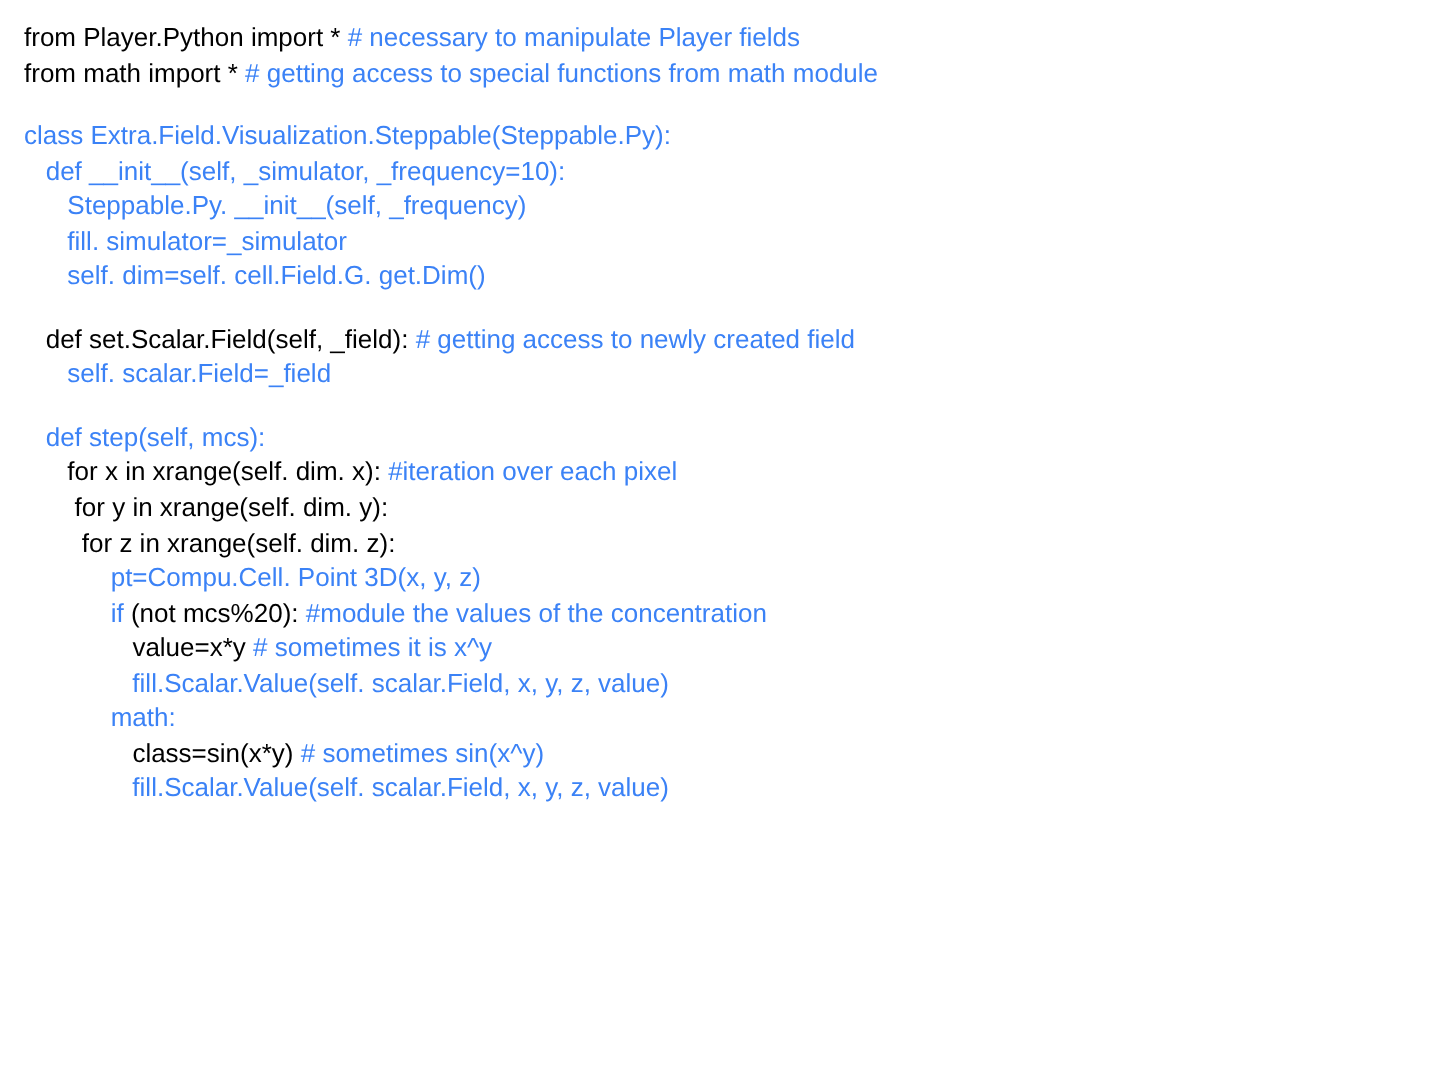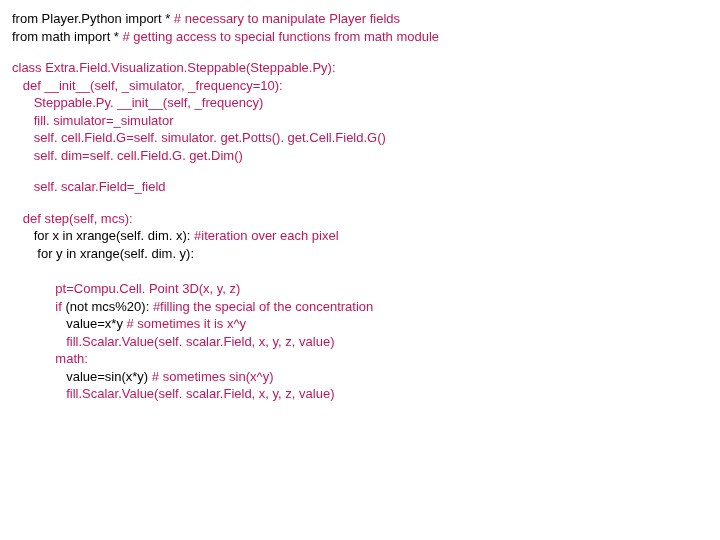--- a/index.html
+++ b/index.html
@@ -9,49 +9,49 @@
     height: 540px;
     box-sizing: border-box;
     font-family: Arial, Helvetica, sans-serif;
     font-size: 13px;
     line-height: 1.35;
     color: #000;
     background: #fff;
   }
   .block { margin-bottom: 14px; }
   .line { white-space: pre; }
-  .red { color: #be185d; }
+  .red { color: #3b82f6; }
   .bold { font-weight: normal; }
 </style>
 </head>
 <body>
 
 <div class="block">
   <div class="line"><span class="bold">from Player.Python import * </span><span class="red bold"># necessary to manipulate Player fields</span></div>
   <div class="line"><span class="bold">from math import * </span><span class="red bold"># getting access to special functions from math module</span></div>
 </div>
 
 <div class="block">
   <div class="line red">class Extra.Field.Visualization.Steppable(Steppable.Py):</div>
   <div class="line red">   def __init__(self, _simulator, _frequency=10):</div>
   <div class="line red">      Steppable.Py. __init__(self, _frequency)</div>
   <div class="line red">      fill. simulator=_simulator</div>
-  <div class="line red">      self. cell.Field.G=self. simulator. get.Potts(). get.Cell.Field.G()</div>
   <div class="line red">      self. dim=self. cell.Field.G. get.Dim()</div>
 </div>
 
 <div class="block">
+  <div class="line"><span class="bold">   def set.Scalar.Field(self, _field): </span><span class="red bold"># getting access to newly created field</span></div>
   <div class="line red">      self. scalar.Field=_field</div>
 </div>
 
 <div class="block">
   <div class="line red">   def step(self, mcs):</div>
   <div class="line"><span class="red">      </span><span class="bold">for x in xrange(self. dim. x): </span><span class="red bold">#iteration over each pixel</span></div>
   <div class="line"><span class="red">       </span><span class="bold">for y in xrange(self. dim. y):</span></div>
-  <div class="line"><span class="red">        </span></div>
+  <div class="line"><span class="red">        </span><span class="bold">for z in xrange(self. dim. z):</span></div>
   <div class="line red">            pt=Compu.Cell. Point 3D(x, y, z)</div>
-  <div class="line"><span class="red">            if </span><span class="bold">(not mcs%20): </span><span class="red bold">#filling the special of the concentration</span></div>
+  <div class="line"><span class="red">            if </span><span class="bold">(not mcs%20): </span><span class="red bold">#module the values of the concentration</span></div>
   <div class="line"><span class="red">               </span><span class="bold">value=x*y </span><span class="red bold"># sometimes it is x^y</span></div>
   <div class="line red">               fill.Scalar.Value(self. scalar.Field, x, y, z, value)</div>
   <div class="line red">            math:</div>
-  <div class="line"><span class="red">               </span><span class="bold">value=sin(x*y) </span><span class="red bold"># sometimes sin(x^y)</span></div>
+  <div class="line"><span class="red">               </span><span class="bold">class=sin(x*y) </span><span class="red bold"># sometimes sin(x^y)</span></div>
   <div class="line red">               fill.Scalar.Value(self. scalar.Field, x, y, z, value)</div>
 </div>
 
 </body></html>

